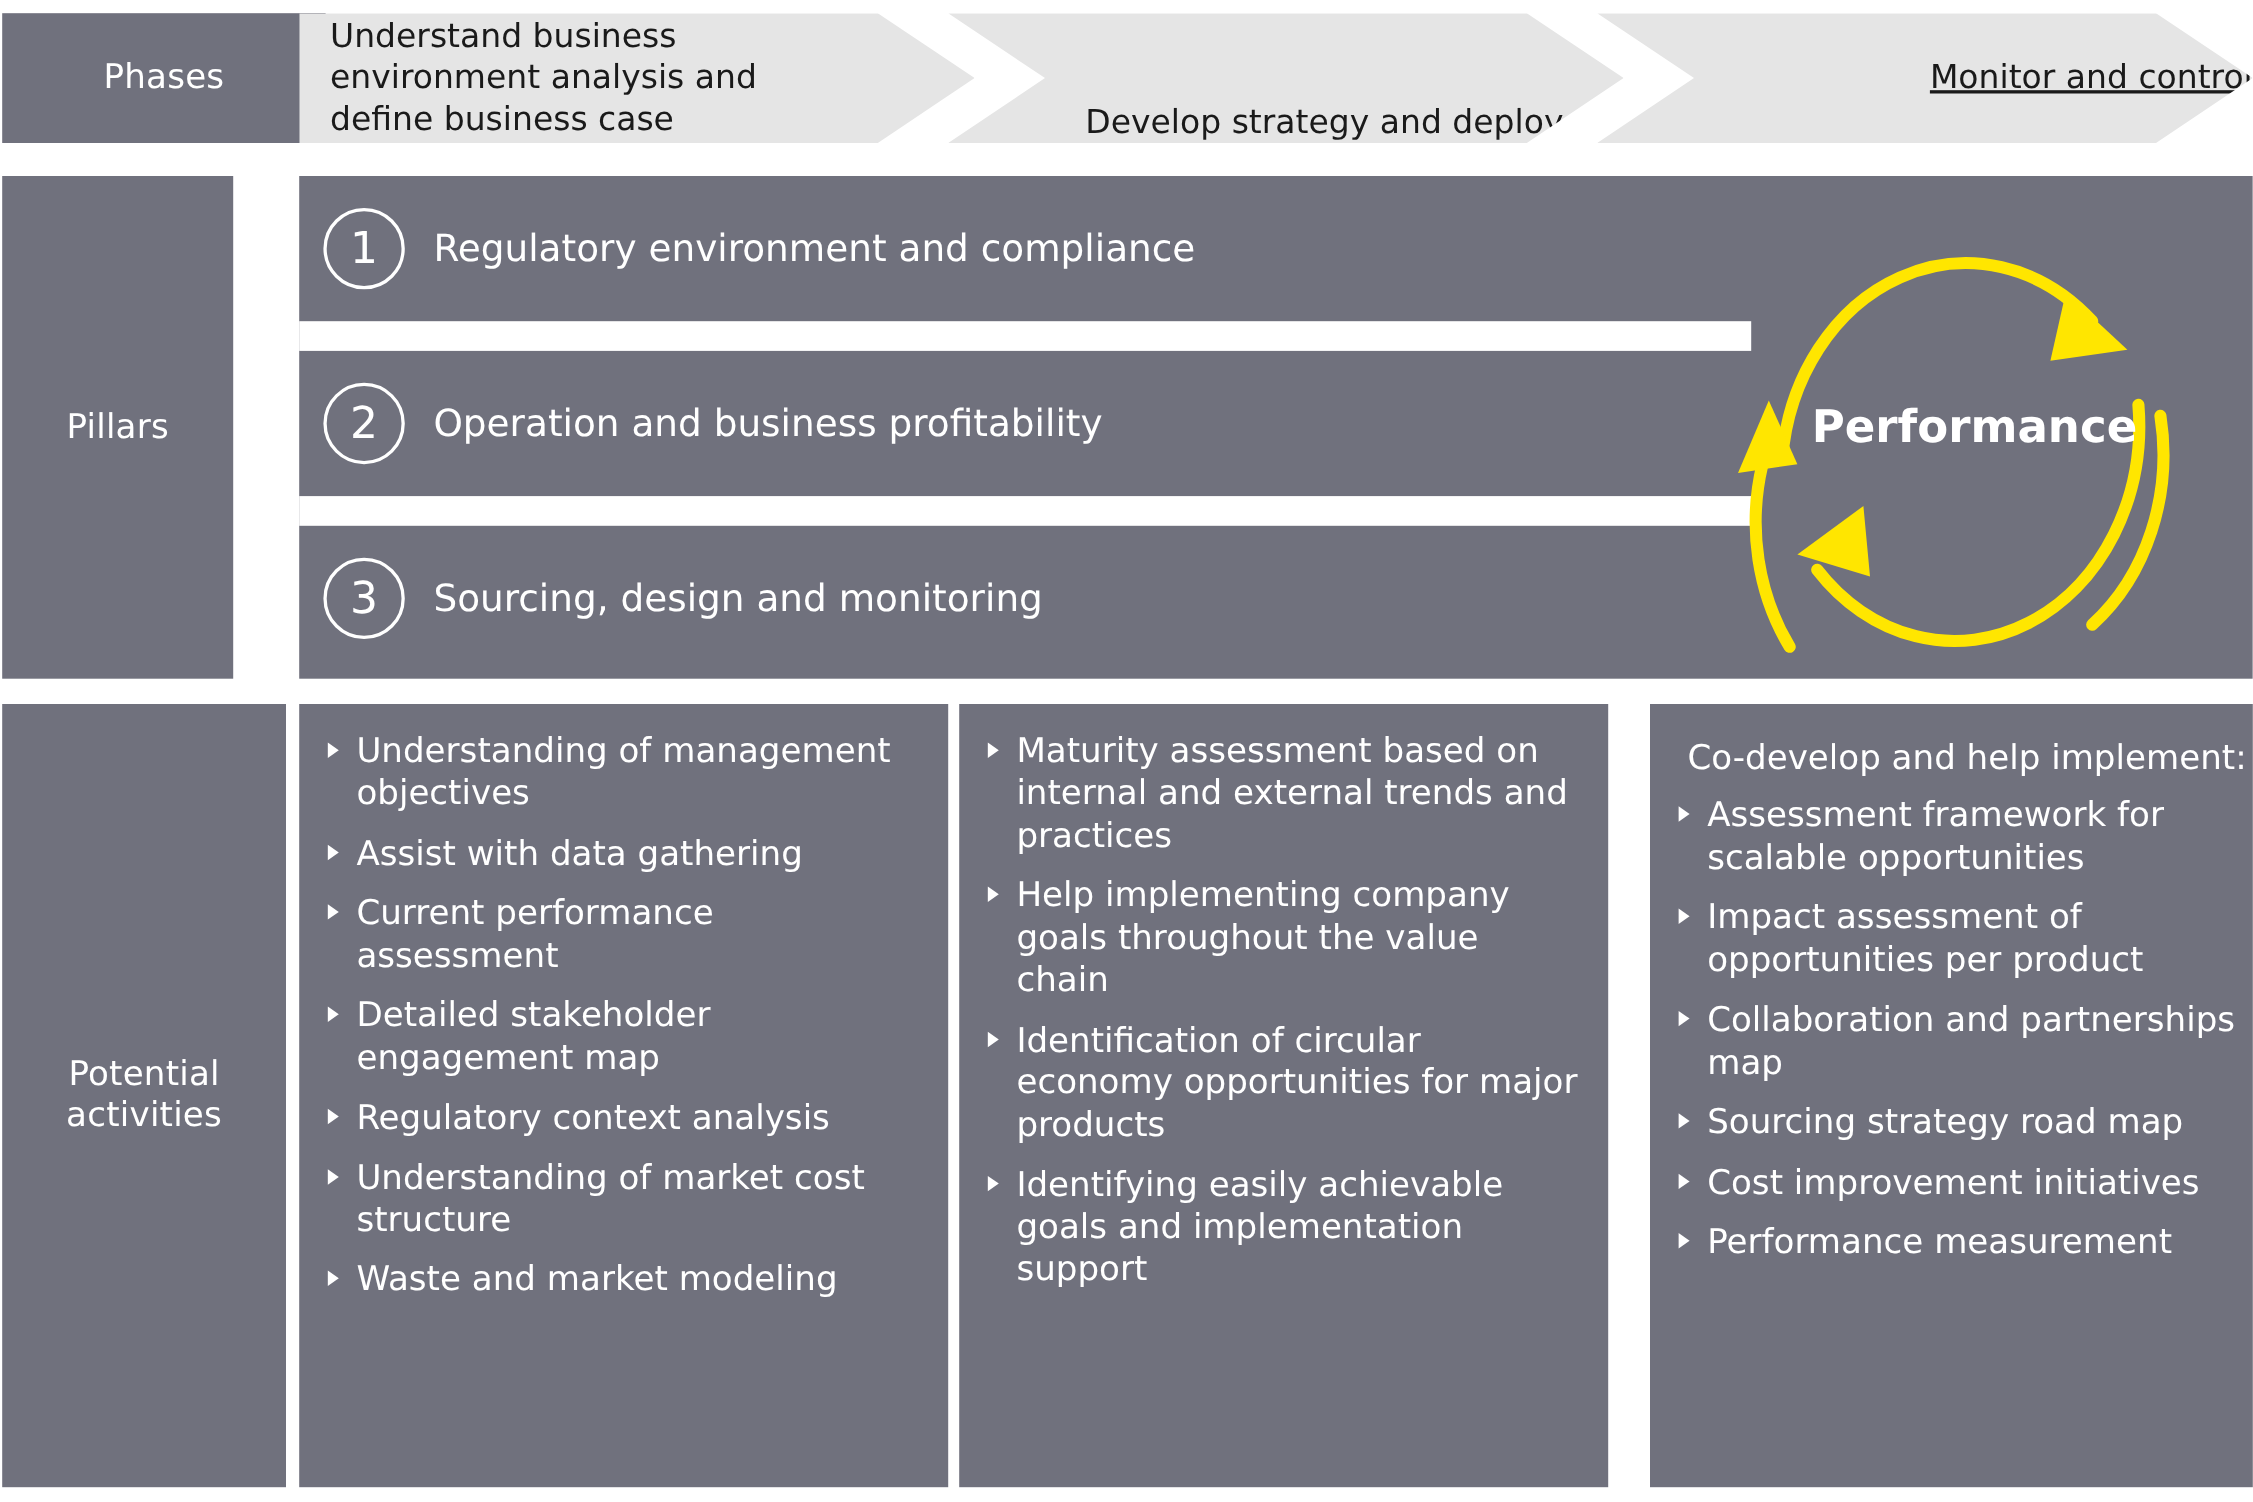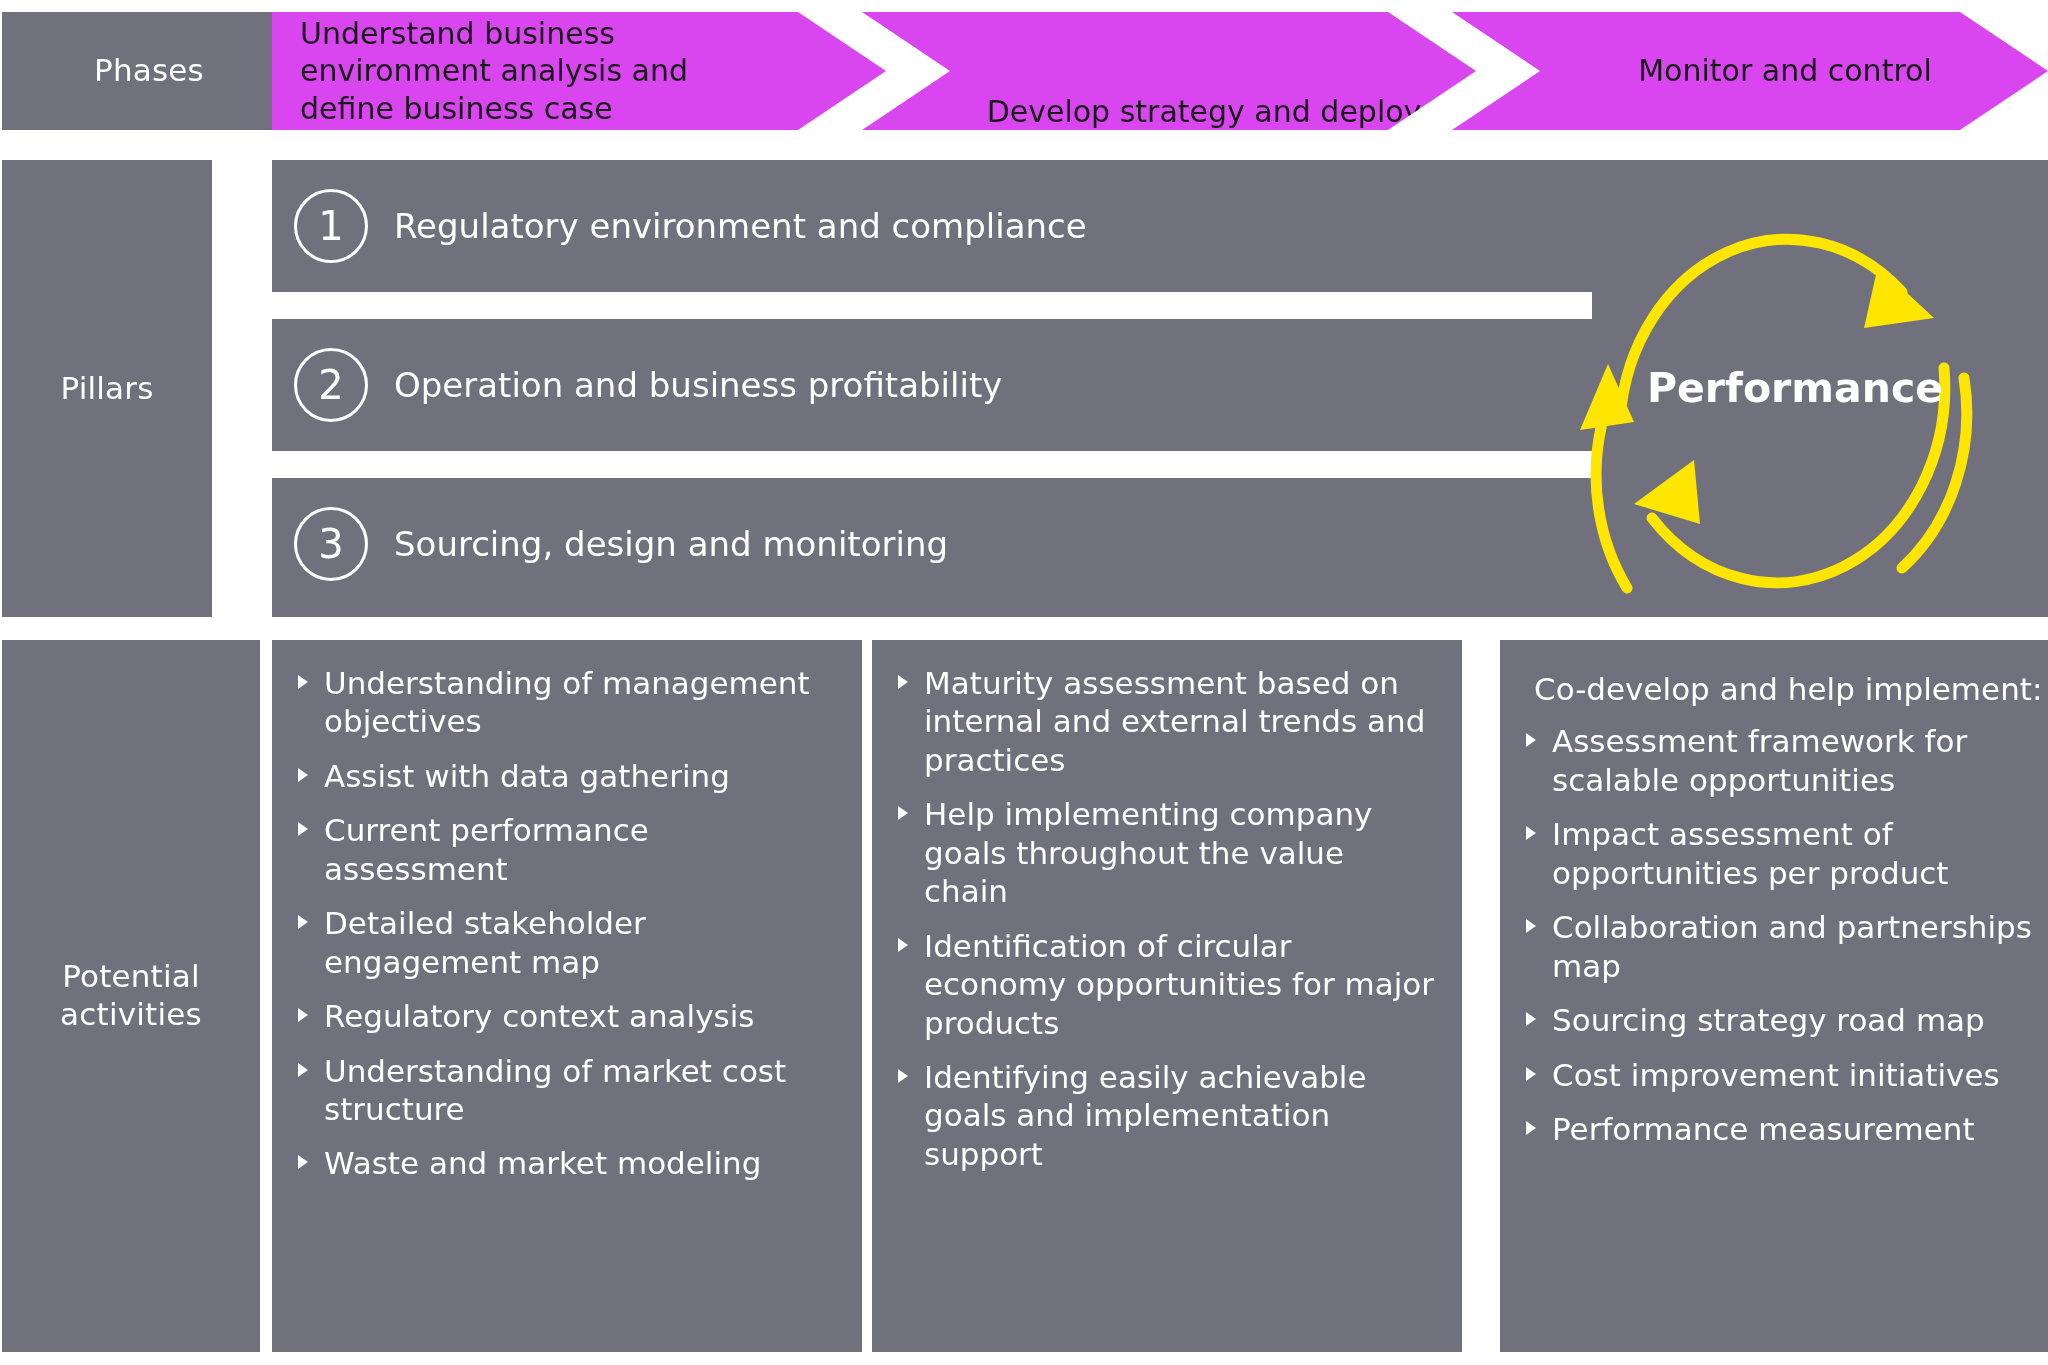--- a/index.html
+++ b/index.html
@@ -20,21 +20,21 @@
     line-height:1.22;
     letter-spacing:.2px;
   }
 
   
   #phases-label{left:2px;top:12px;width:294px;height:118px;}
 
   .phase{
     position:absolute;
     top:12px;height:118px;
-    background:#d946ef;
+    background:#e5e5e5;
     color:#1a1a1a;
     display:flex;align-items:center;
     font-size:30px;
     line-height:1.25;
   }
   .phase .ptxt{display:block;}
   #phase-1{
     left:272px;width:614px;
     clip-path:polygon(0 0, 526px 0, 614px 59px, 526px 118px, 0 118px);
     padding-left:28px;box-sizing:border-box;
@@ -42,22 +42,22 @@
   #phase-1 .ptxt{width:480px;}
   #phase-2{
     left:862px;width:614px;
     clip-path:polygon(0 0, 526px 0, 614px 59px, 526px 118px, 0 118px, 88px 59px);
     justify-content:center;
     padding-left:70px;box-sizing:border-box;align-items:flex-end;
   }
   #phase-3{
     left:1452px;width:596px;
     clip-path:polygon(0 0, 508px 0, 596px 59px, 508px 118px, 0 118px, 88px 59px);
-    justify-content:center;
-    padding-left:70px;box-sizing:border-box;
+    justify-content:flex-end;
+    padding-left:70px;box-sizing:border-box;text-decoration:underline;
   }
 
   
   #pillars-label{left:2px;top:160px;width:210px;height:457px;}
 
   #pillars-panel{
     position:absolute;left:272px;top:160px;
     width:1776px;height:457px;
     background:#70717d;
   }

